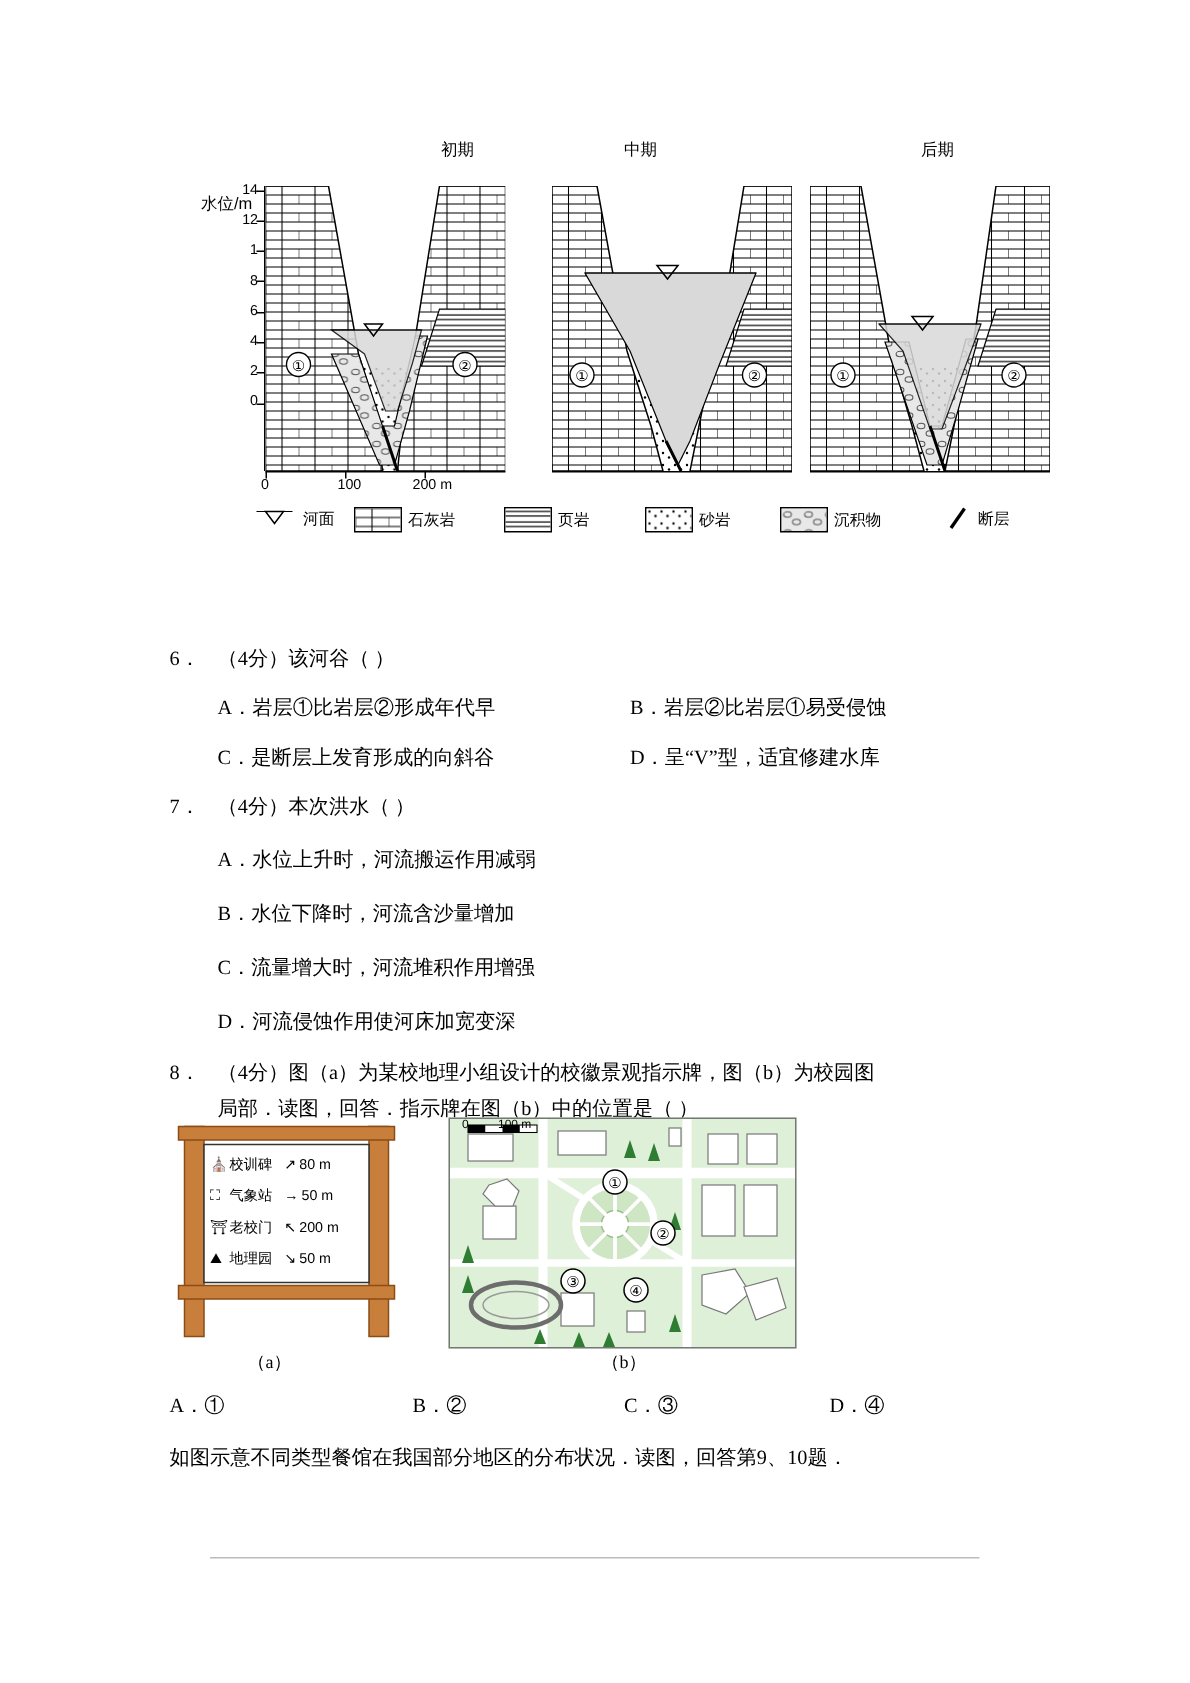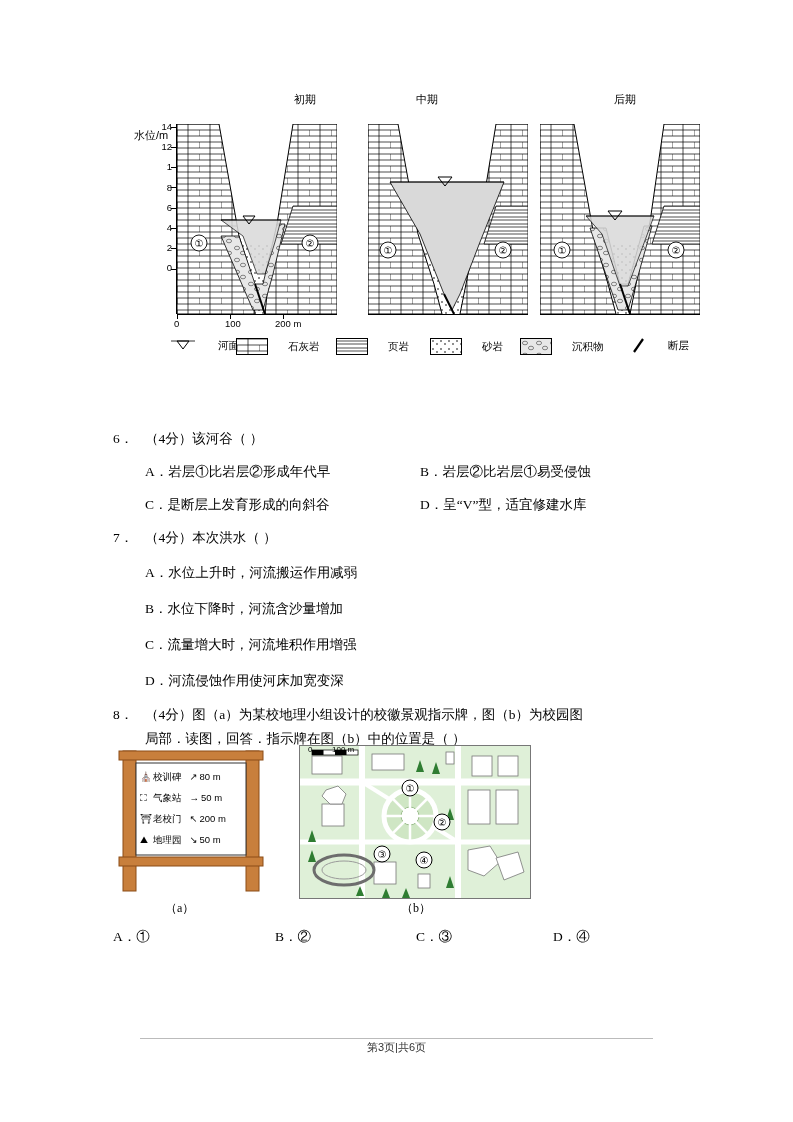--- a/index.html
+++ b/index.html
@@ -111,21 +111,21 @@
     width: 510px;
     height: 22px;
     font-size: 10.5px;
     font-family: "Liberation Sans", sans-serif;
   }
   .leg-item {
     position: absolute;
     top: 0;
     display: flex;
     align-items: center;
-    gap: 20px;
+    gap: 4px;
     white-space: nowrap;
   }
   .leg-box {
     width: 30px;
     height: 15px;
     border: 1px solid #000;
     background: #fff;
     display: inline-block;
   }
   .fig-caption {
@@ -547,17 +547,17 @@
     <div class="cap-b">（b）</div>
   </div>
 
   <div class="ans-row">
     <span style="left:0px">A．①</span>
     <span style="left:162px">B．②</span>
     <span style="left:303px">C．③</span>
     <span style="left:440px">D．④</span>
   </div>
 
+  <div class="lead-text">如图示意不同类型餐馆在我国部分地区的分布状况．读图，回答第9、10题．</div>
 
   <div class="footer-line"></div>
-  <div class="footer">第3页|共6页</div>
 
 </div>
 
 </body></html>

